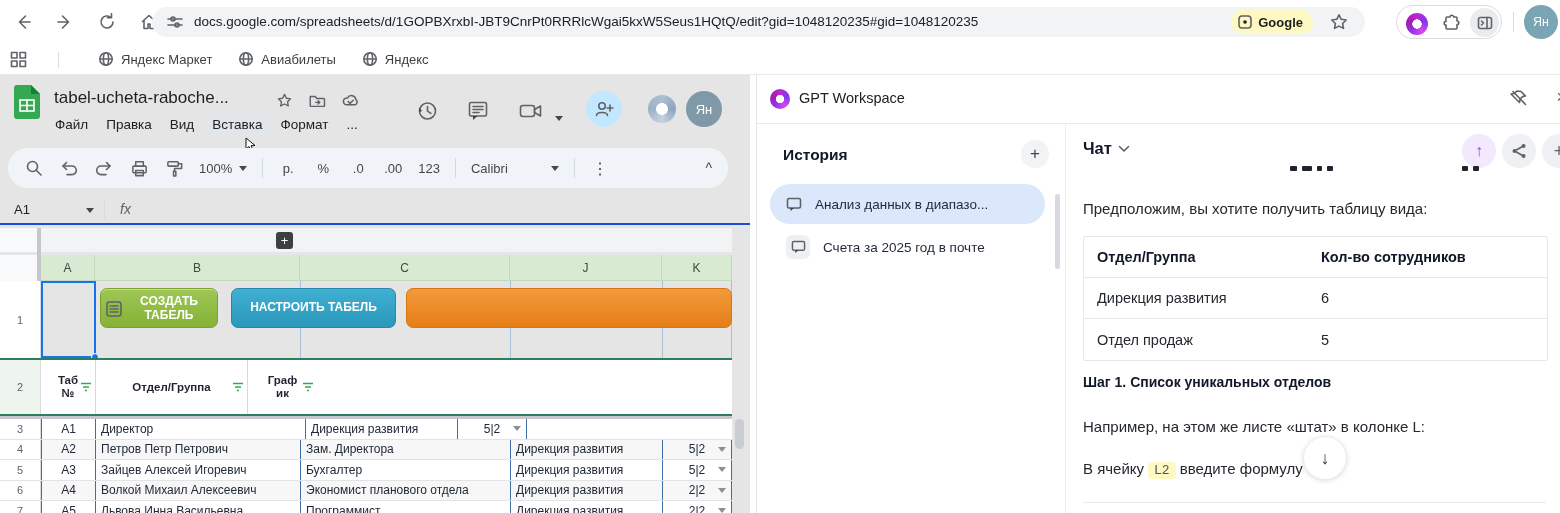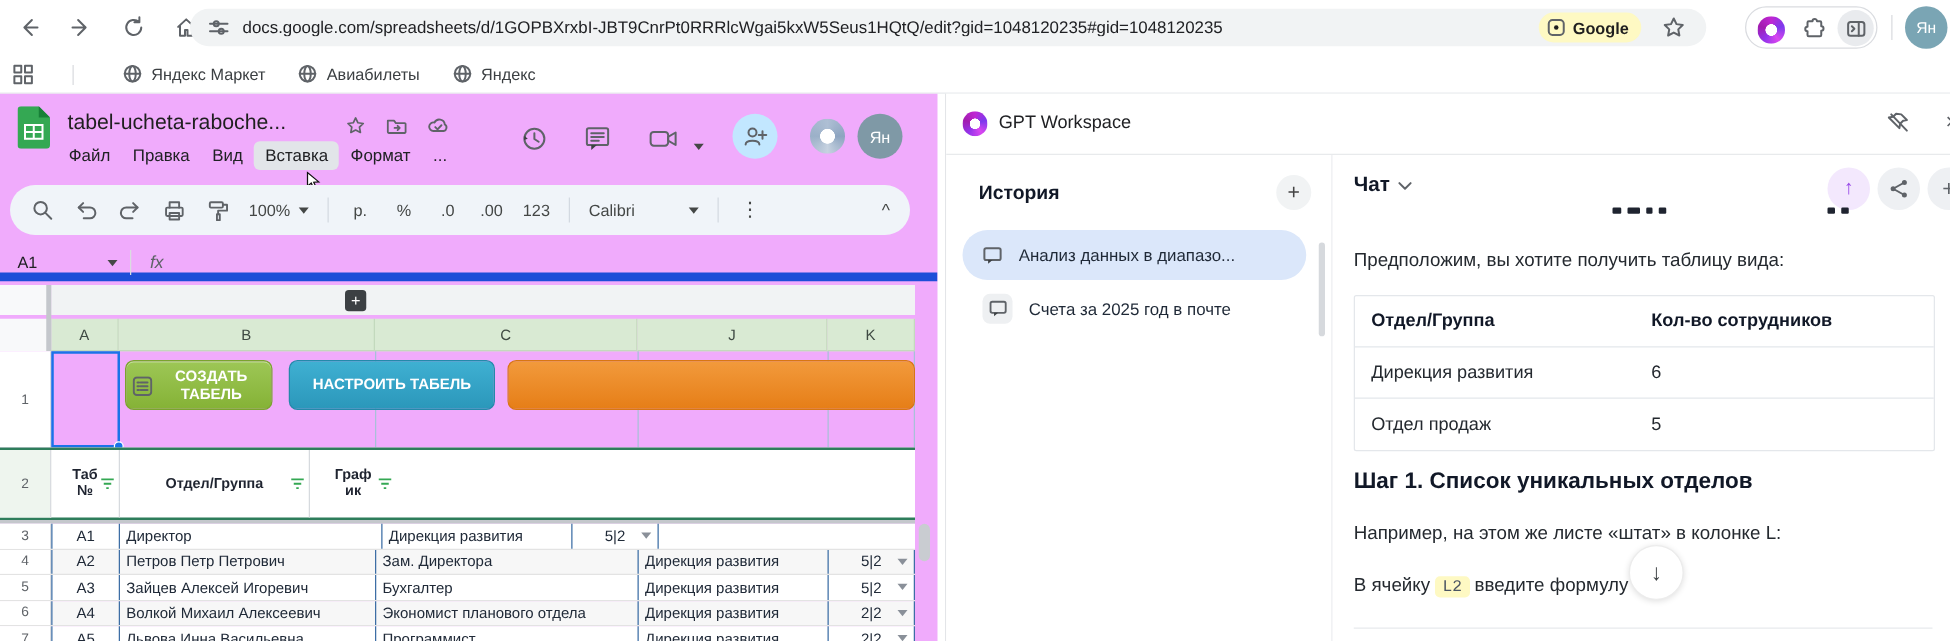--- a/index.html
+++ b/index.html
@@ -37,21 +37,21 @@
 
   
   .bm { position:absolute; left:0; top:44px; width:1560px; height:31px; background:#fff; border-bottom:1px solid #e8eaed; }
   .bm .apps { position:absolute; left:10px; top:7px; cursor:pointer; }
   .bm .bmdiv { position:absolute; left:58px; top:8px; width:1px; height:16px; background:#dadce0; }
   .bmitems { position:absolute; left:98px; top:0; height:30px; display:flex; gap:26px; align-items:center; }
   .bmitem { display:flex; gap:7px; align-items:center; cursor:pointer; }
   .bmitem span { font-size:13px; color:#3c4043; }
 
   
-  .sheets { position:absolute; left:0; top:75px; width:750px; height:438px; background:#f0abfc; overflow:hidden; }
+  .sheets { position:absolute; left:0; top:75px; width:750px; height:438px; background:#e5e5e5; overflow:hidden; }
   .slogo { position:absolute; left:14px; top:10px; }
   .stitle { position:absolute; left:54px; top:13px; font-size:17px; color:#1f1f1f; }
   .titleicons { position:absolute; left:276px; top:16px; display:flex; gap:15px; align-items:center; }
   .menus { position:absolute; left:46px; top:38px; display:flex; }
   .menu { font-size:13.5px; color:#202124; padding:4px 9px; border-radius:5px; cursor:pointer; position:relative; }
   .menu.hov { background:#e2e5e9; }
   .cursorptr { position:absolute; left:40px; top:24px; }
   .hdricons { position:absolute; top:0; left:400px; width:330px; height:70px; }
   .hicon { position:absolute; top:24px; cursor:pointer; }
   .pcircle { position:absolute; width:36px; height:36px; border-radius:50%; background:#c2e7ff; display:flex; align-items:center; justify-content:center; top:16px; cursor:pointer; }
@@ -60,21 +60,21 @@
   .stoolbar { position:absolute; left:8px; top:73px; width:720px; height:40px; background:#f0f4f9; border-radius:20px; display:flex; align-items:center; padding:0 16px; gap:15px; }
   .tbtn { display:flex; align-items:center; justify-content:center; min-width:20px; cursor:pointer; color:#444746; }
   .tsep { width:1px; height:20px; background:#d3d9e1; }
   .ttext { font-size:13px; color:#444746; }
   .caret { width:0; height:0; border-left:4px solid transparent; border-right:4px solid transparent; border-top:5px solid #444746; display:inline-block; }
   .zoombox,.fontbox { display:flex; align-items:center; gap:7px; cursor:pointer; }
   .fontbox { width:88px; justify-content:space-between; }
   .tspacer { flex:1; }
   .collapse { font-size:14px; color:#444746; cursor:pointer; }
 
-  .sformula { position:absolute; left:0; top:121px; width:750px; height:29px; border-bottom:7px solid #1d4ed8; }
+  .sformula { position:absolute; left:0; top:121px; width:750px; height:29px; border-bottom:2px solid #1d4ed8; }
   .namebox { position:absolute; left:14px; top:6px; font-size:13px; color:#202124; }
   .nbcaret { position:absolute; left:86px; top:12px; }
   .fdiv { position:absolute; left:104px; top:4px; width:1px; height:20px; background:#dadce0; }
   .fx { position:absolute; left:120px; top:5px; font-size:14px; font-style:italic; color:#5f6368; }
 
   
   .grid { position:absolute; left:0; top:153px; width:750px; height:285px; }
   .cell { flex:none; }.w-a{width:54px}.w-b{width:205px}.w-c{width:210px}.w-j{width:152px}.w-k{width:70px}
   .strip { position:absolute; left:0; top:0; height:24px; width:732px; display:flex; }
   .strip .corner { width:41px; background:#f8f9fa; border-right:1px solid #e0e0e0; }
@@ -140,21 +140,21 @@
   .cbtn.add { left:459px; background:#eef0f3; color:#5f6368; font-size:18px; }
   .frag { position:absolute; top:42px; height:6px; display:flex; gap:5px; }
   .frag i { display:block; height:5px; background:#1f2430; border-radius:1px; }
   .cintro { position:absolute; left:0; top:76px; font-size:15px; color:#24292f; }
   .ctable { position:absolute; left:0; top:112px; width:465px; border:1px solid #e4e7eb; border-radius:2px; }
   .trow { display:flex; height:41px; border-bottom:1px solid #e4e7eb; align-items:center; }
   .trow:last-child { border-bottom:none; }
   .tc1 { width:237px; padding-left:13px; font-size:14.5px; color:#24292f; }
   .tc2 { flex:1; font-size:14.5px; color:#24292f; }
   .thdr .tc1,.thdr .tc2 { font-weight:700; color:#111827; }
-  .cstep { position:absolute; left:0; top:250px; font-size:18px; font-weight:800; color:#111827; }
+  .cstep { position:absolute; left:0; top:250px; font-size:14px; font-weight:800; color:#111827; }
   .cp1 { position:absolute; left:0; top:294px; font-size:15px; color:#24292f; }
   .cp2 { position:absolute; left:0; top:336px; font-size:15px; color:#24292f; }
   .codechip { background:#fef9c3; color:#4b5563; font-family:"Liberation Mono", monospace; font-size:13px; padding:1px 6px; border-radius:4px; margin:0 4px; }
   .fab { position:absolute; left:220px; top:312px; width:44px; height:44px; border-radius:50%; background:#fff; border:1px solid #ececec; box-shadow:0 1px 5px rgba(0,0,0,.13); display:flex; align-items:center; justify-content:center; font-size:18px; color:#3c4043; cursor:pointer; }
   .cdivider { position:absolute; left:0; right:14px; top:378px; height:1px; background:#e8eaed; }
 </style>
 </head>
 <body>
 
 <div class="screen">

